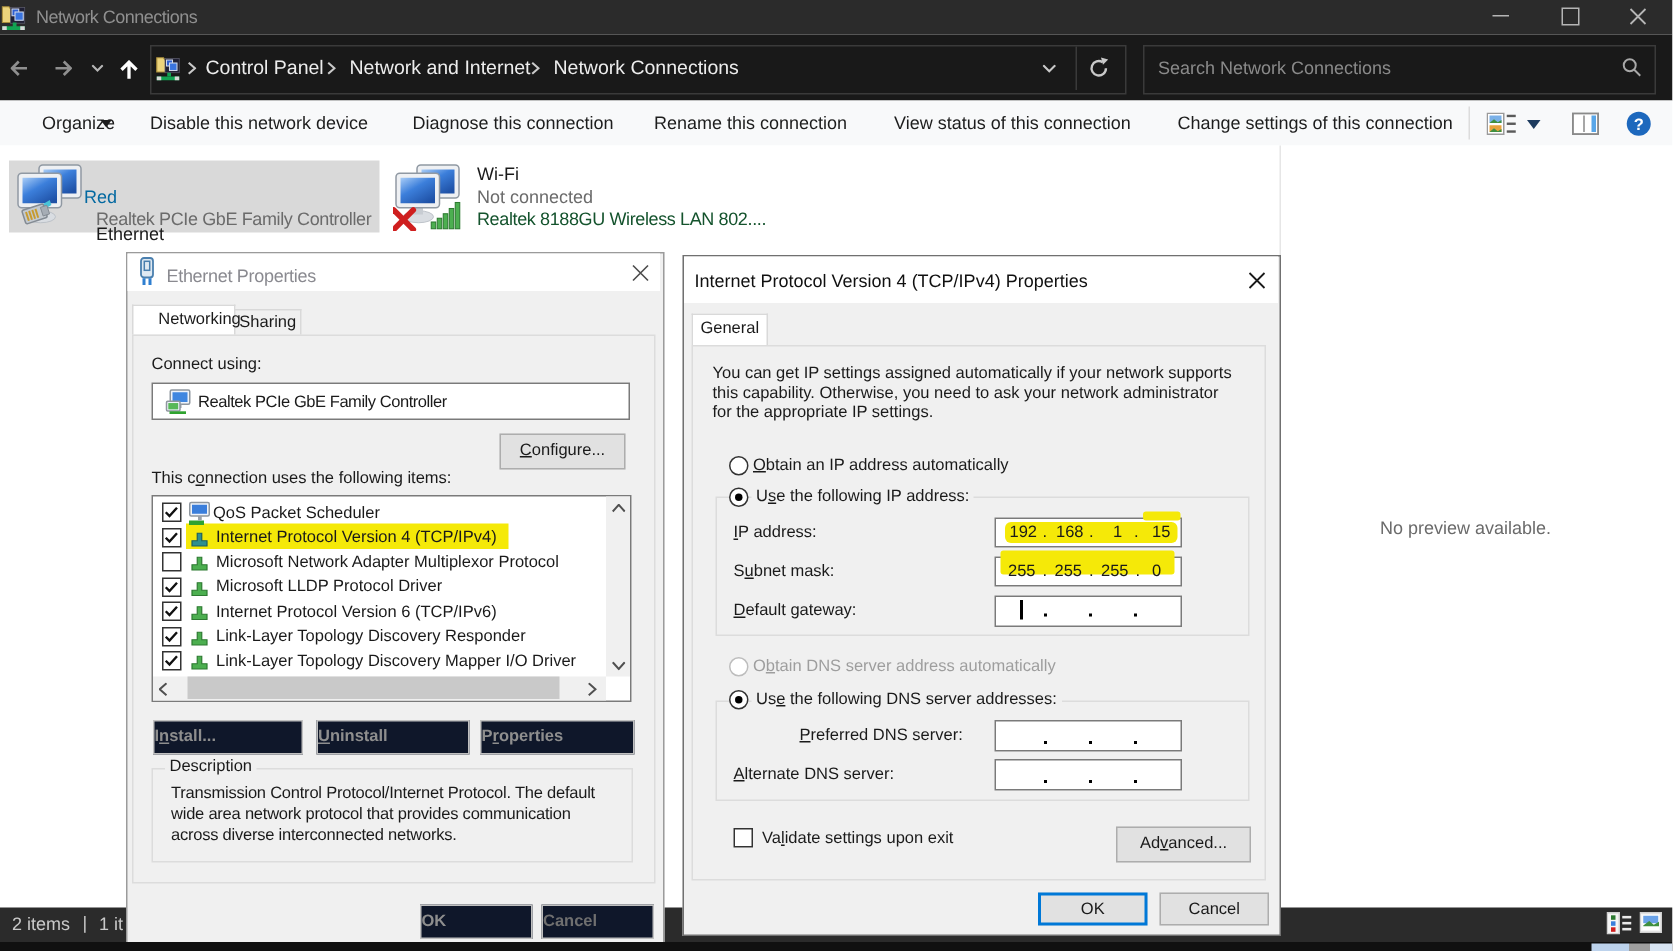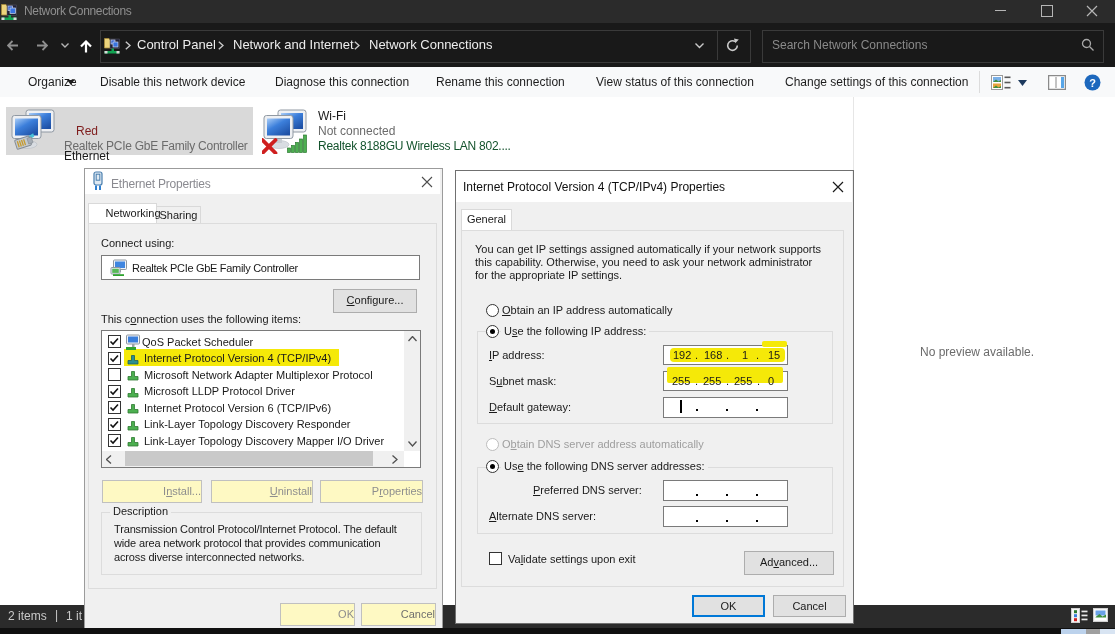--- a/index.html
+++ b/index.html
@@ -16,21 +16,21 @@
 #taskbar{left:0;top:628px;width:1115px;height:6px;background:#101010;}
 .box{border:1px solid #3a3a3a;background:#191919;}
 .crumbtxt{color:#ededed;font-size:13px;top:37px;white-space:nowrap;text-align:right;}
 
 .dlg{background:#f0f0f0;}
 .tab{font-size:11px;color:#1a1a1a;text-align:center;}
 .pane{border:1px solid #dcdcdc;background:#f0f0f0;}
 .lbl{font-size:11px;color:#1a1a1a;white-space:nowrap;}
 .lblgray{font-size:11px;color:#9e9e9e;white-space:nowrap;}
 .btn{background:#e1e1e1;border:1px solid #adadad;font-size:11px;color:#1a1a1a;text-align:center;}
-.btndis{background:#fef9c3;border:1px solid #c0c0c0;font-size:11px;color:#8e8e8e;text-align:right;}
+.btndis{background:#0f172a;border:1px solid #c0c0c0;font-size:11px;color:#8e8e8e;text-align:left;font-weight:bold;}
 .field{background:#fff;border:1px solid #7a7a7a;}
 .groupbox{border:1px solid #dcdcdc;}
 .radio{width:11px;height:11px;border:1px solid #333;border-radius:50%;background:#fff;}
 .radiodis{width:11px;height:11px;border:1px solid #bdbdbd;border-radius:50%;background:#fff;}
 .radiodot{width:5px;height:5px;border-radius:50%;background:#000;left:3px;top:3px;}
 .cb{width:11px;height:11px;border:1px solid #333;background:#fff;}
 u{text-decoration:underline;}
 </style>
 </head>
 <body>
@@ -162,21 +162,21 @@
 <path d="M14 2 l6 -1.5 l0 3.5 l-6 1.5 z" fill="#49c3d8"></path>
 <rect x="0" y="1.5" width="15" height="9.5" rx="1.2" fill="#c3c9cf" stroke="#848b93"></rect>
 <rect x="12.5" y="3.3" width="4.5" height="6" fill="#a6adb5" stroke="#848b93" stroke-width="0.6"></rect>
 <rect x="1.8" y="3.2" width="1.3" height="6.2" fill="#c79b2e"></rect>
 <rect x="4.0" y="3.2" width="1.3" height="6.2" fill="#c79b2e"></rect>
 <rect x="6.2" y="3.2" width="1.3" height="6.2" fill="#c79b2e"></rect>
 <rect x="8.4" y="3.2" width="1.3" height="6.2" fill="#c79b2e"></rect>
 </g>
 </svg>
 <div class="abs" style="left:64px;top:109px;font-size:12px;color:#1a1a1a;margin-top:40px;">Ethernet</div>
-<div class="abs" style="left:76px;top:124px;font-size:12px;color:#7f1d1d;text-align:right;">Red</div>
+<div class="abs" style="left:56px;top:124px;font-size:12px;color:#0369a1;text-align:right;">Red</div>
 <div class="abs" style="left:64px;top:139px;font-size:12px;color:#6b6b6b;letter-spacing:-0.25px;">Realtek PCIe GbE Family Controller</div>
 
 <svg class="abs" style="left:262px;top:109px;" width="50" height="45" viewBox="0 0 50 45">
 <rect x="16" y="1" width="28" height="22" rx="2.5" fill="#eef0f3" stroke="#9099a3"></rect>
 <rect x="19" y="4" width="22" height="16" fill="url(#scr)"></rect>
 <ellipse cx="17" cy="35.5" rx="10" ry="4" fill="#d9dde2" stroke="#b9bec5" stroke-width="0.6"></ellipse>
 <rect x="13" y="28" width="7" height="6" fill="#c7ccd2"></rect>
 <rect x="2" y="6.5" width="29" height="23" rx="2.5" fill="#eef0f3" stroke="#9099a3"></rect>
 <rect x="5" y="9.5" width="23" height="17" fill="url(#scr)"></rect>
 <g stroke="#cf1f1f" stroke-width="3.8" stroke-linecap="round">

